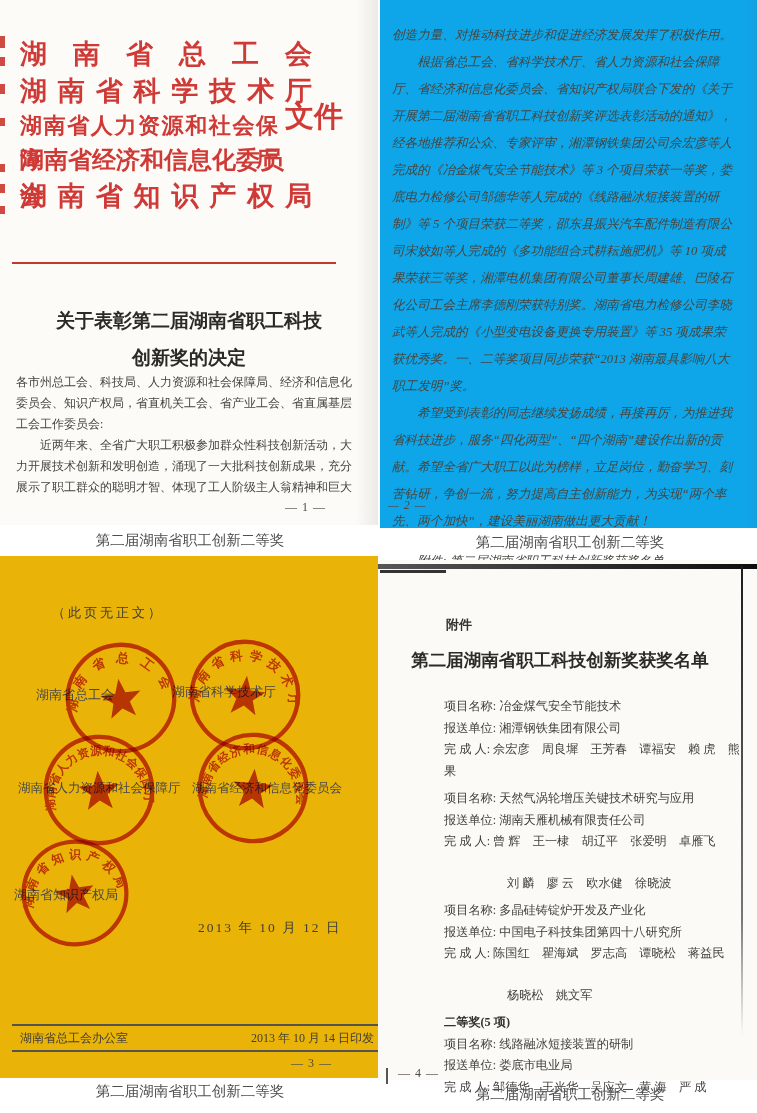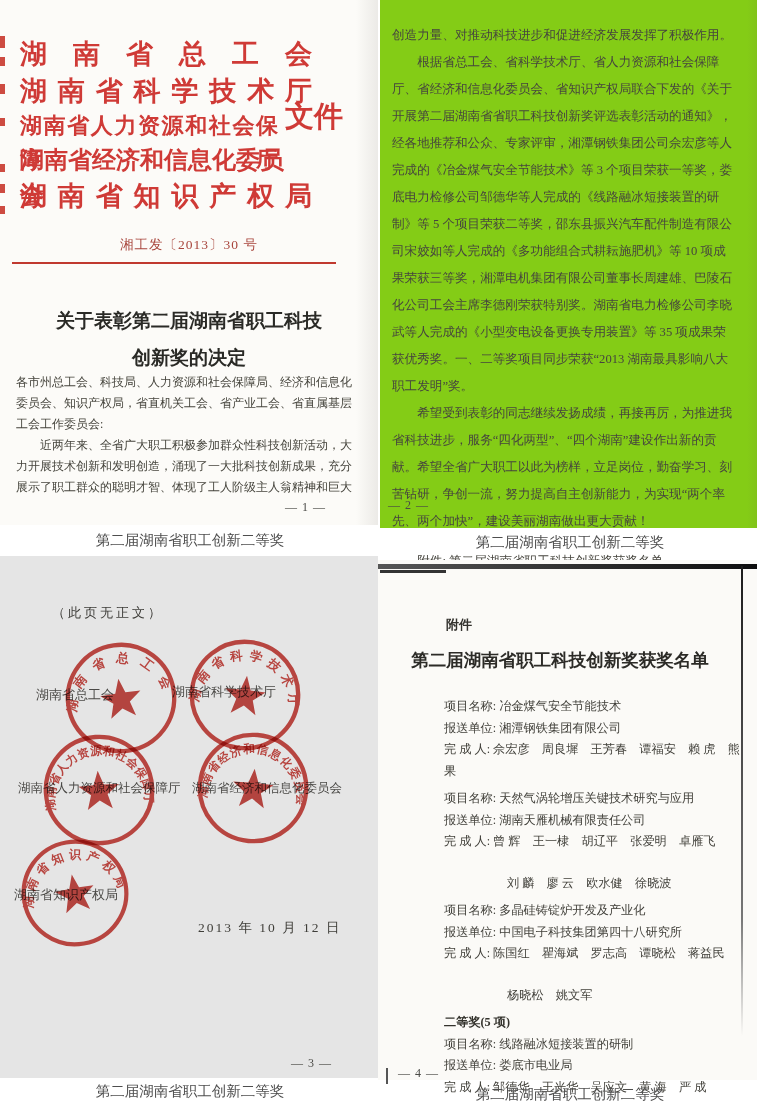--- a/index.html
+++ b/index.html
@@ -3,22 +3,22 @@
 <meta charset="utf-8">
 <style>
   html,body{margin:0;padding:0;}
   body{
     width:757px;height:1113px;position:relative;overflow:hidden;
     background:#ffffff;
     font-family:"Liberation Serif","DejaVu Serif",serif;
   }
   .page{position:absolute;}
   #page1{left:0;top:0;width:378px;height:525px;background:#fcfbf8;}
-  #page2{left:380px;top:0;width:377px;height:528px;background:#84cc16;}
-  #page3{left:0;top:556px;width:378px;height:522px;background:#e5e5e5;text-decoration:underline;}
+  #page2{left:380px;top:0;width:377px;height:528px;background:#0ea5e9;font-style:italic;}
+  #page3{left:0;top:556px;width:378px;height:522px;background:#eab308;text-decoration:underline;}
   #page4{left:378px;top:560px;width:379px;height:520px;background:#fbfaf7;}
   #page1::after{content:"";position:absolute;right:0;top:0;width:22px;height:100%;
     background:linear-gradient(to right, rgba(0,0,0,0), rgba(90,85,75,.10));}
   #page2::after{content:"";position:absolute;right:0;top:0;width:10px;height:100%;
     background:linear-gradient(to right, rgba(0,0,0,0), rgba(90,85,75,.08));}
 
   
   .caption{position:absolute;font-family:"Liberation Sans","DejaVu Sans",sans-serif;
     font-size:14.5px;color:#4e4e4e;width:320px;text-align:center;}
   #cap1{left:30px;top:531px;}
@@ -105,21 +105,20 @@
   <div class="edge-mark" style="top:206px;height:8px;"></div>
 
   <div class="letterhead">
     <div class="lh-line lh-1">湖南省总工会</div>
     <div class="lh-line lh-2">湖南省科学技术厅</div>
     <div class="lh-line lh-3">湖南省人力资源和社会保障厅</div>
     <div class="lh-line lh-4">湖南省经济和信息化委员会</div>
     <div class="lh-line lh-5">湖南省知识产权局</div>
   </div>
   <div id="wenjian">文件</div>
-  <div id="docnum">湘工发〔2013〕30 号</div>
   <div id="redline"></div>
   <div id="p1title">
     <div>关于表彰第二届湖南省职工科技</div>
     <div>创新奖的决定</div>
   </div>
   <div class="bodytext1">
     <div>各市州总工会、科技局、人力资源和社会保障局、经济和信息化委员会、知识产权局，省直机关工会、省产业工会、省直属基层工会工作委员会:</div>
     <div class="indent">近两年来、全省广大职工积极参加群众性科技创新活动，大力开展技术创新和发明创造，涌现了一大批科技创新成果，充分展示了职工群众的聪明才智、体现了工人阶级主人翁精神和巨大</div>
   </div>
   <div id="pn1" class="pagenum">— 1 —</div>
@@ -177,20 +176,24 @@
 
   <svg class="seal" style="left:19px;top:281px;transform:rotate(-10deg);" width="112" height="112" viewBox="0 0 120 120">
     <circle class="seal-ring" cx="60" cy="60" r="55"></circle>
     <path id="arc5" d="M 14 80 A 47 47 0 1 1 106 80" fill="none"></path>
     <text class="seal-text" style="letter-spacing:5px"><textPath href="#arc5" startOffset="50%" text-anchor="middle">湖南省知识产权局</textPath></text>
     <polygon class="seal-star" points="60,40 65.29,54.72 80.92,55.2 68.56,64.78 72.93,79.8 60,71 47.07,79.8 51.44,64.78 39.08,55.2 54.71,54.72"></polygon>
   </svg>
 
   <div id="date3">2013 年 10 月 12 日</div>
 
+  <div id="footer3">
+    <span>湖南省总工会办公室</span>
+    <span>2013 年 10 月 14 日印发</span>
+  </div>
   <div id="pn3" class="pagenum">— 3 —</div>
 </div>
 
 <div id="page4" class="page">
   <div id="bar4"></div>
   <div id="notch4"></div>
   <div id="vline4"></div>
 
   <div id="attach4">附件</div>
   <div id="p4title">第二届湖南省职工科技创新奖获奖名单</div>

